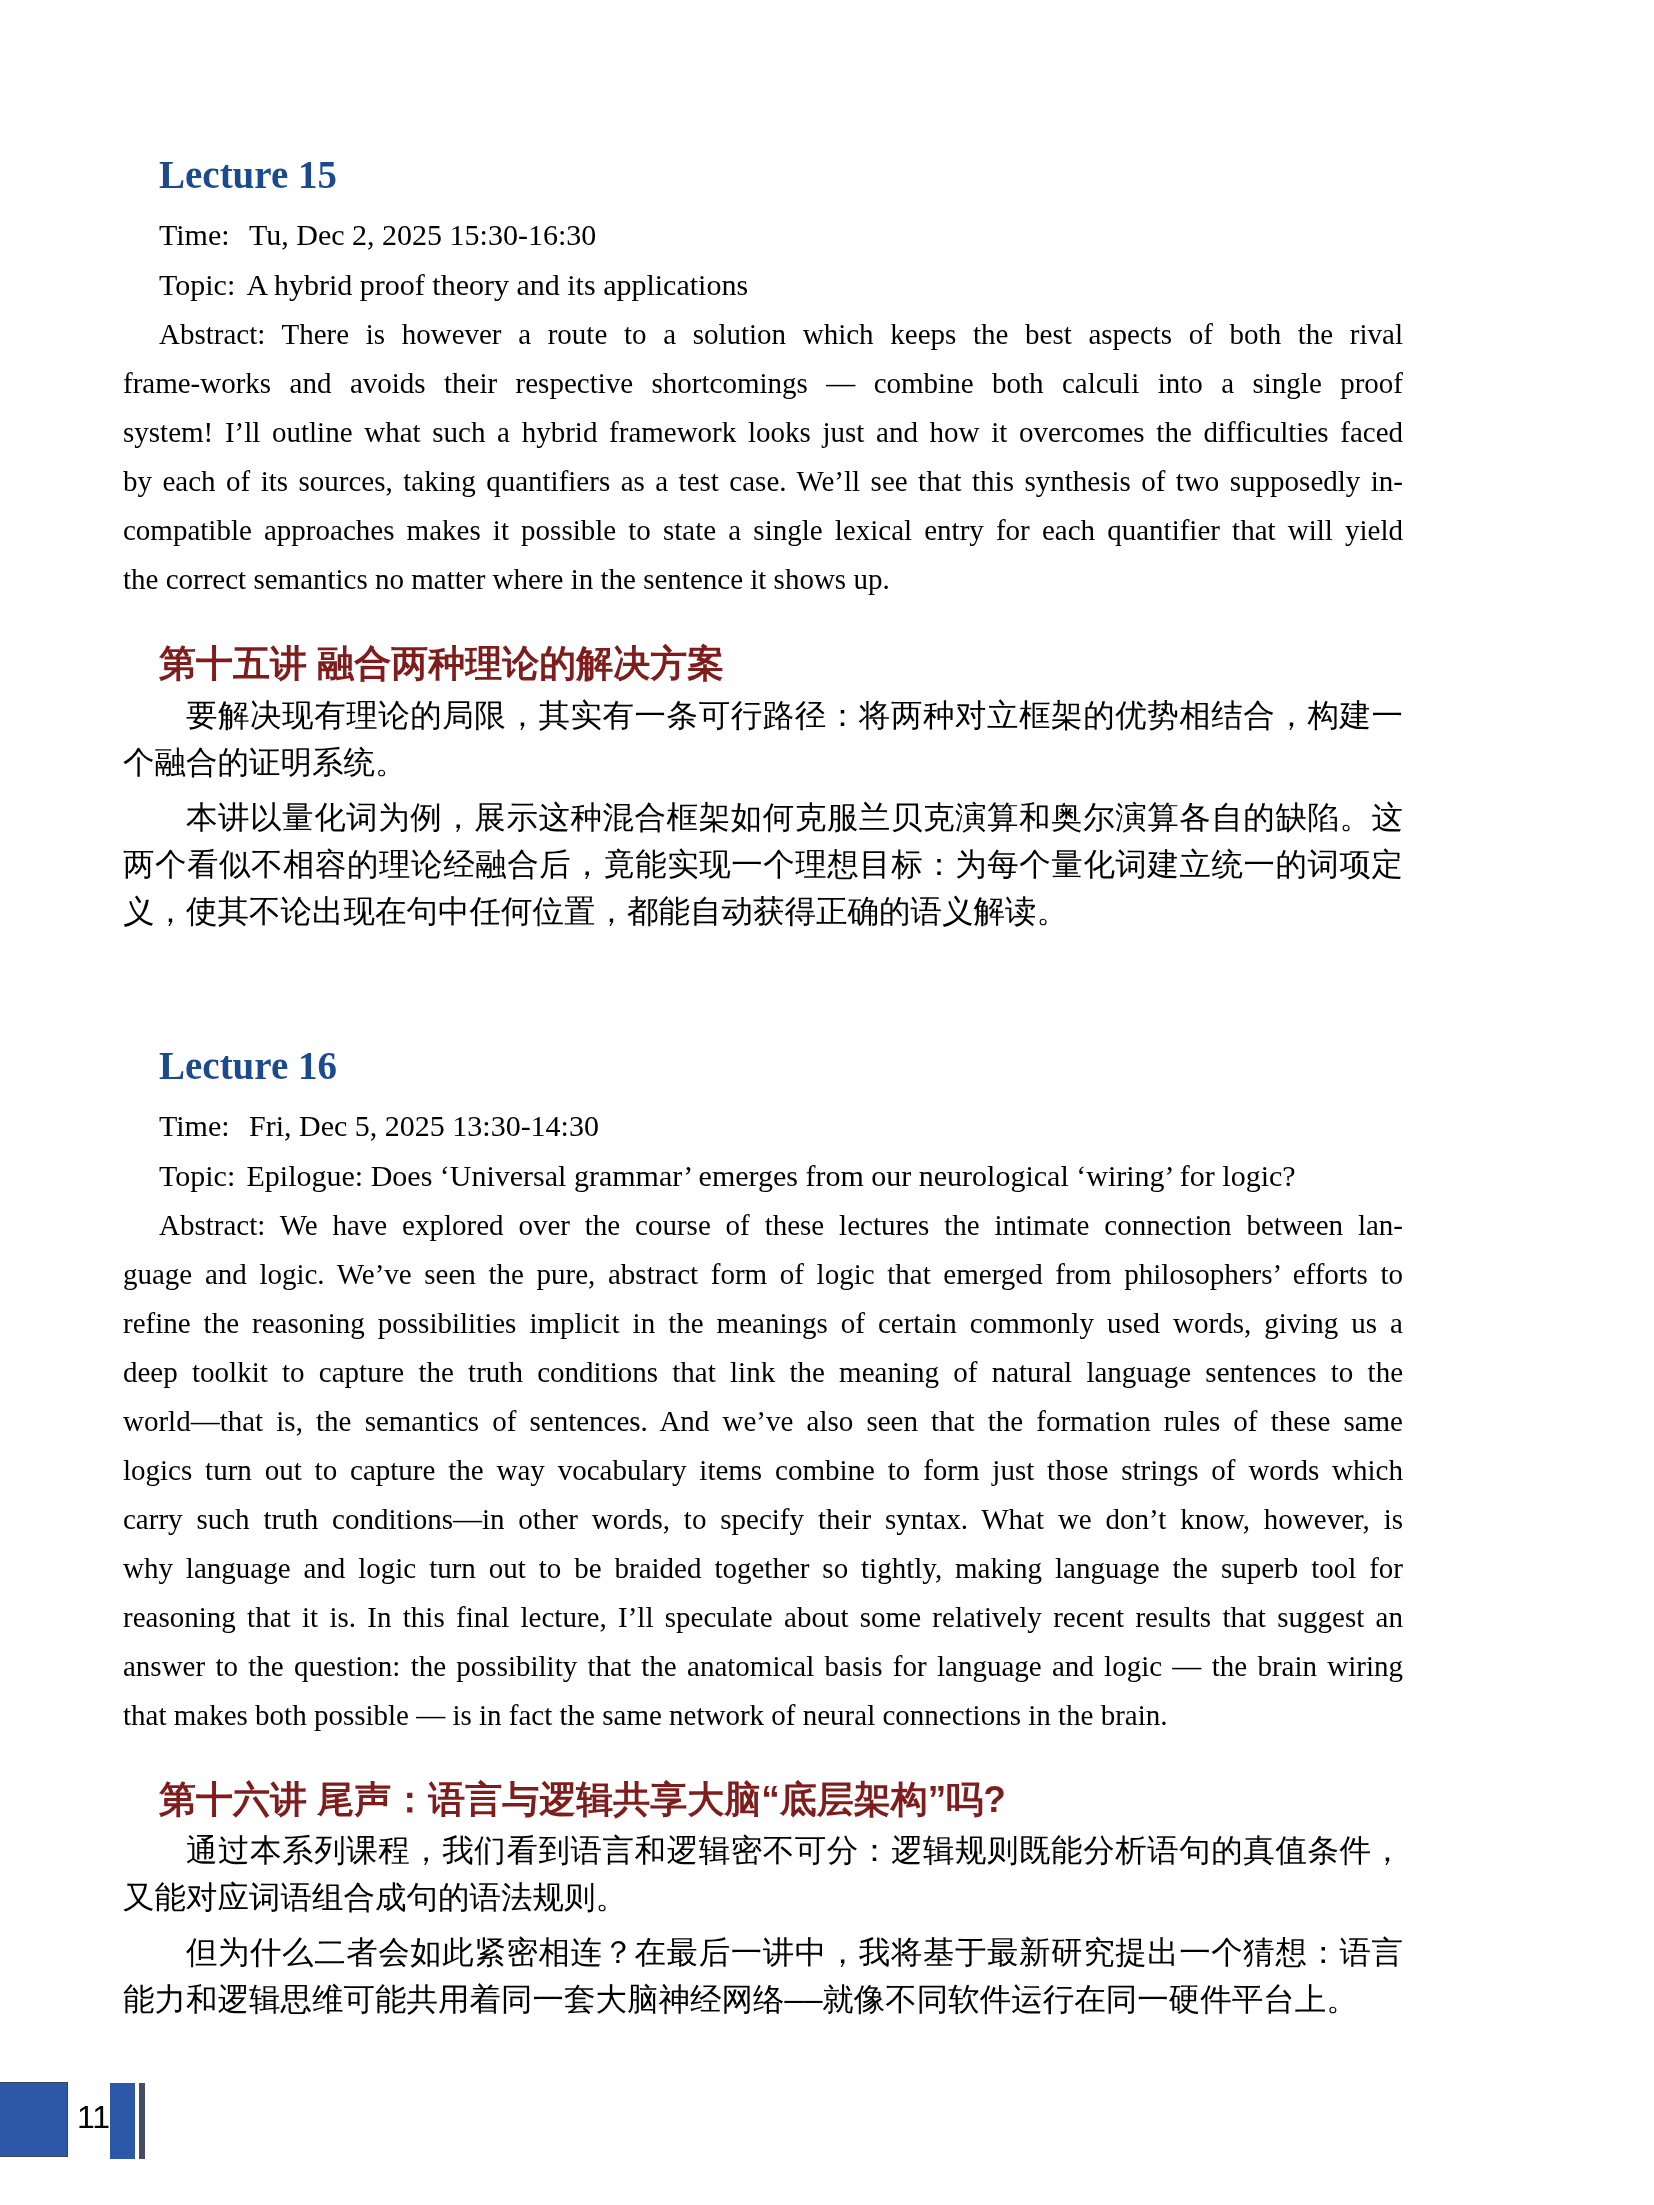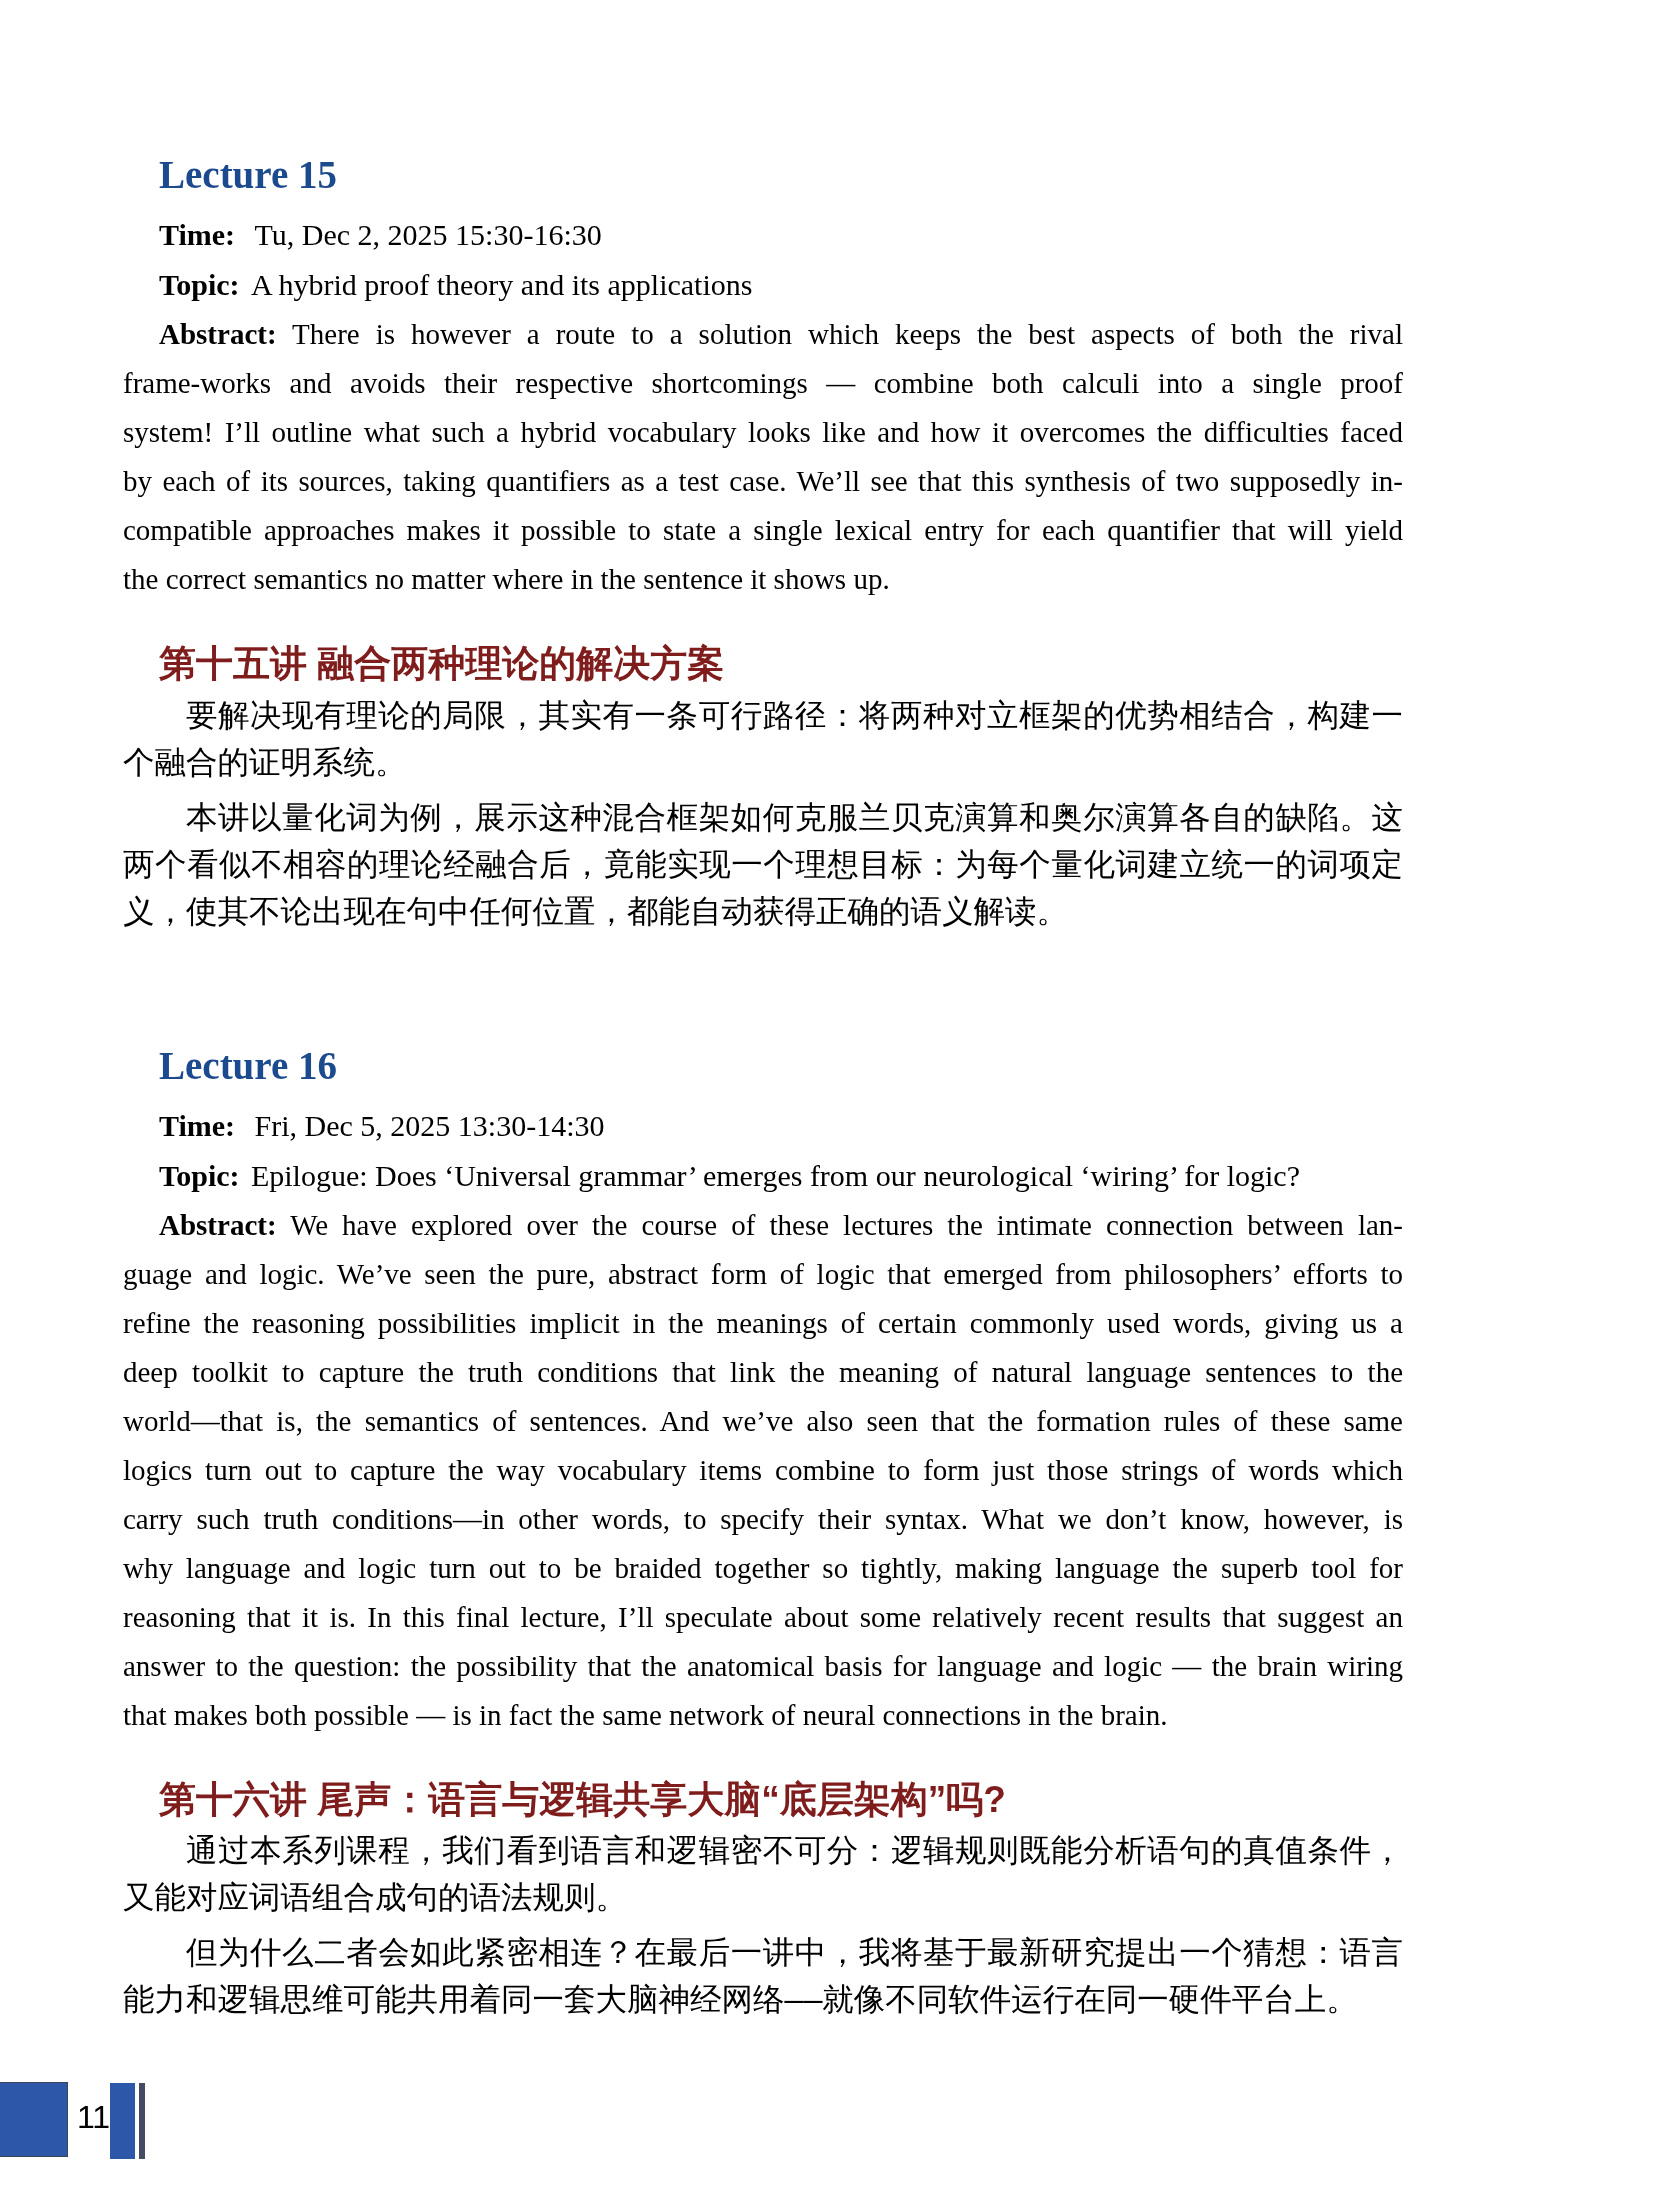--- a/index.html
+++ b/index.html
@@ -10,21 +10,21 @@
 
   
   .ltitle{font-family:"Liberation Serif",serif;font-weight:bold;font-size:39px;line-height:44px;
           color:#1c4a8e;margin:0 0 0 36px;}
   .sec15 .ltitle{margin-top:153px;}
   .sec16 .ltitle{margin-top:107px;}
 
   
   .meta{margin:0 0 0 36px;font-size:30px;line-height:50px;}
   .meta.mt{margin-top:13px;}
-  .mlabel{font-weight:bold;}
+  .mlabel{font-weight:normal;}
   .mval{margin-left:11.3px;}
   .mval.wide{margin-left:19.4px;}
 
   
   .abstract{margin:0;}
   .aline{display:block;font-size:29px;line-height:49px;text-align:justify;text-align-last:justify;
          text-justify:inter-word;}
   .aline.lastl{text-align-last:left;}
   .aline.fl{padding-left:36px;}
 
@@ -55,21 +55,21 @@
     <section class="sec15">
       <h2 class="ltitle">Lecture 15</h2>
 
       <p class="meta mt"><b class="mlabel">Time:</b><span class="mval wide">Tu, Dec 2, 2025 15:30-16:30</span></p>
 
       <p class="meta"><b class="mlabel">Topic:</b><span class="mval">A hybrid proof theory and its applications</span></p>
 
       <div class="abstract">
         <span class="aline fl"><b class="mlabel">Abstract:</b> <span>There is however a route to a solution which keeps the best aspects of both the rival</span></span>
         <span class="aline">frame-works and avoids their respective shortcomings — combine both calculi into a single proof</span>
-        <span class="aline">system! I’ll outline what such a hybrid vocabulary looks like and how it overcomes the difficulties faced</span>
+        <span class="aline">system! I’ll outline what such a hybrid framework looks just and how it overcomes the difficulties faced</span>
         <span class="aline">by each of its sources, taking quantifiers as a test case. We’ll see that this synthesis of two supposedly in-</span>
         <span class="aline">compatible approaches makes it possible to state a single lexical entry for each quantifier that will yield</span>
         <span class="aline lastl">the correct semantics no matter where in the sentence it shows up.</span>
       </div>
 
       <h3 class="cnh">第十五讲 融合两种理论的解决方案</h3>
       <p class="cnp">要解决现有理论的局限，其实有一条可行路径：将两种对立框架的优势相结合，构建一个融合的证明系统。</p>
       <p class="cnp">本讲以量化词为例，展示这种混合框架如何克服兰贝克演算和奥尔演算各自的缺陷。这两个看似不相容的理论经融合后，竟能实现一个理想目标：为每个量化词建立统一的词项定义，使其不论出现在句中任何位置，都能自动获得正确的语义解读。</p>
     </section>
 

